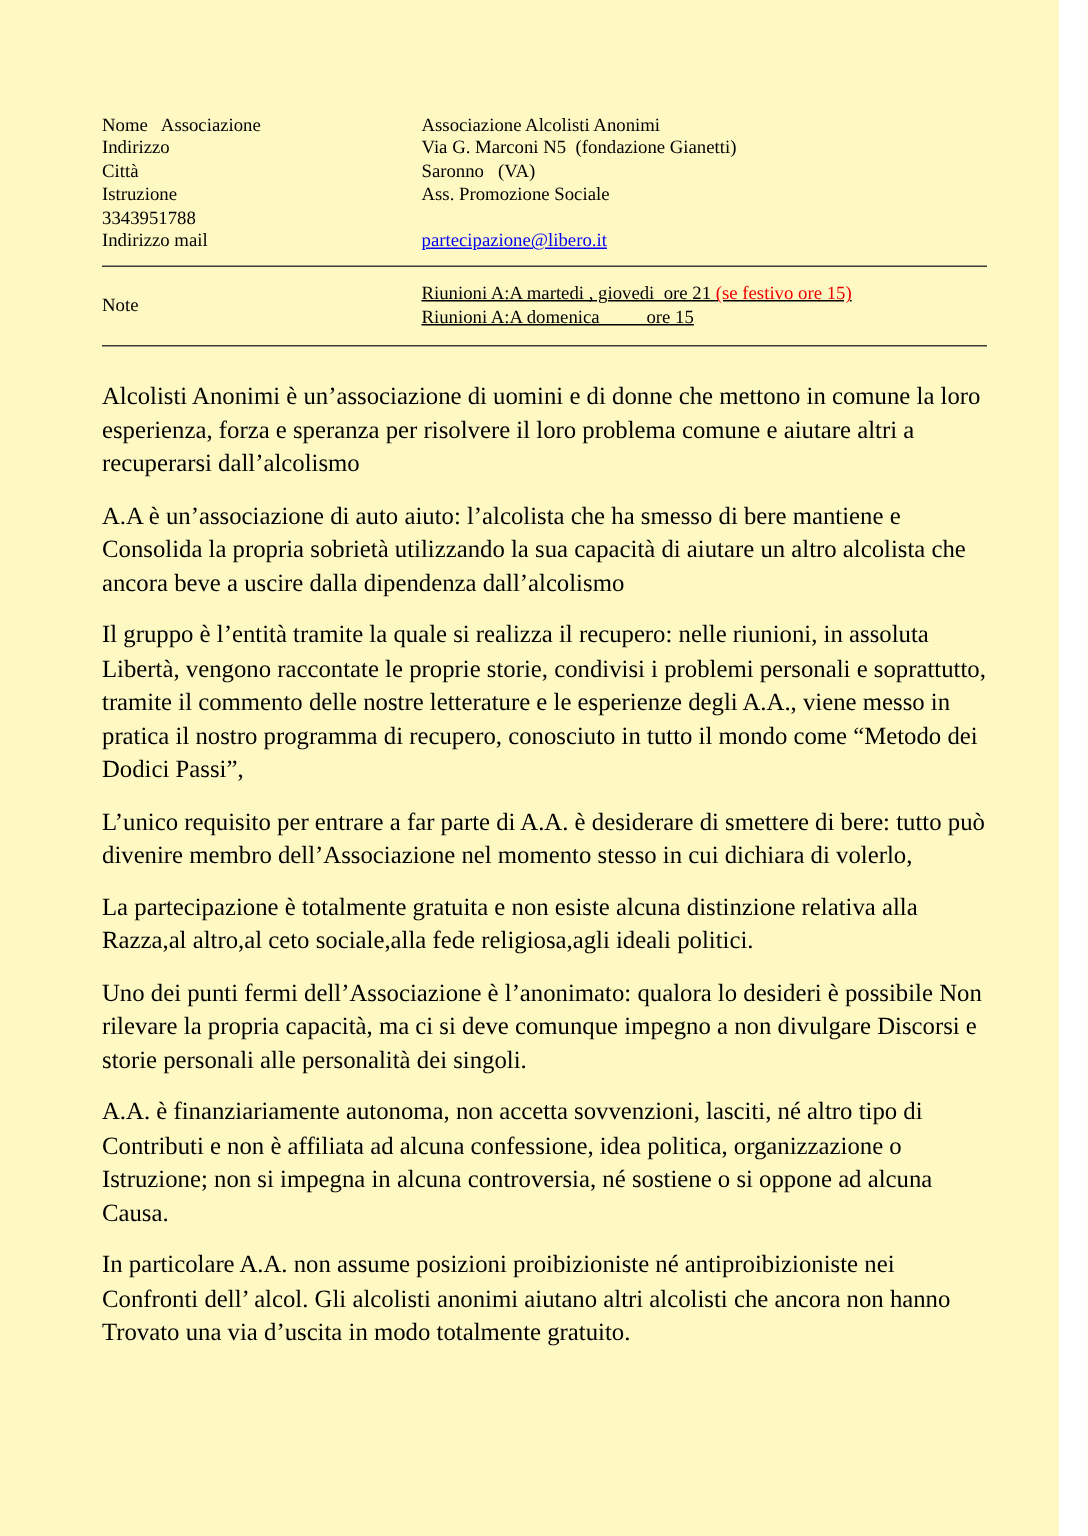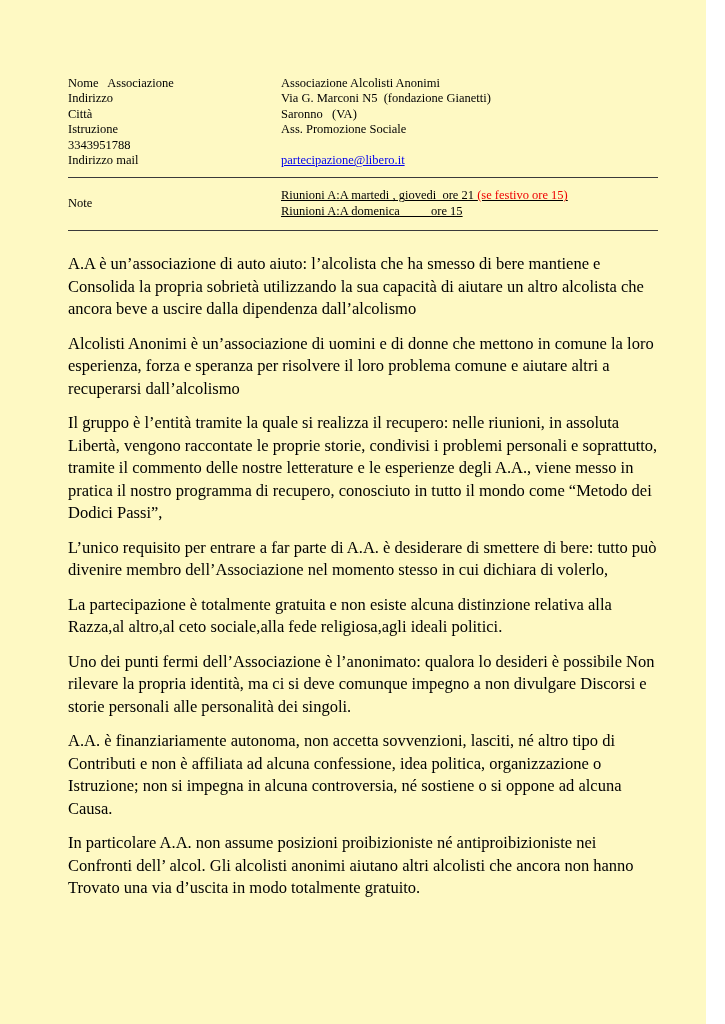--- a/index.html
+++ b/index.html
@@ -95,23 +95,23 @@
     <span class="hlabel">Note</span>
     <div class="note-value">
       <div><span>Riunioni A:A martedi , giovedi  ore 21 </span><span class="red">(se festivo ore 15)</span></div>
       <div>Riunioni A:A domenica          ore 15</div>
     </div>
   </div>
 
   <div class="rule rule-2"></div>
 
   <div class="body-text">
+    <p>Alcolisti Anonimi è un’associazione di uomini e di donne che mettono in comune la loro esperienza, forza e speranza per risolvere il loro problema comune e aiutare altri a recuperarsi dall’alcolismo</p>
     <p>A.A è un’associazione di auto aiuto: l’alcolista che ha smesso di bere mantiene e Consolida la propria sobrietà utilizzando la sua capacità di aiutare un altro alcolista che ancora beve a uscire dalla dipendenza dall’alcolismo</p>
-    <p>Alcolisti Anonimi è un’associazione di uomini e di donne che mettono in comune la loro esperienza, forza e speranza per risolvere il loro problema comune e aiutare altri a recuperarsi dall’alcolismo</p>
     <p>Il gruppo è l’entità tramite la quale si realizza il recupero: nelle riunioni, in assoluta Libertà, vengono raccontate le proprie storie, condivisi i problemi personali e soprattutto, tramite il commento delle nostre letterature e le esperienze degli A.A., viene messo in pratica il nostro programma di recupero, conosciuto in tutto il mondo come “Metodo dei Dodici Passi”,</p>
     <p>L’unico requisito per entrare a far parte di A.A. è desiderare di smettere di bere: tutto può divenire membro dell’Associazione nel momento stesso in cui dichiara di volerlo,</p>
     <p>La partecipazione è totalmente gratuita e non esiste alcuna distinzione relativa alla Razza,al altro,al ceto sociale,alla fede religiosa,agli ideali politici.</p>
-    <p>Uno dei punti fermi dell’Associazione è l’anonimato: qualora lo desideri è possibile Non rilevare la propria identità, ma ci si deve comunque  impegno a non divulgare Discorsi e storie personali alle personalità dei singoli.</p>
+    <p>Uno dei punti fermi dell’Associazione è l’anonimato: qualora lo desideri è possibile Non rilevare la propria capacità, ma ci si deve comunque  impegno a non divulgare Discorsi e storie personali alle personalità dei singoli.</p>
     <p>A.A. è finanziariamente autonoma, non accetta sovvenzioni, lasciti, né altro tipo di Contributi e non è affiliata ad alcuna confessione, idea politica, organizzazione o Istruzione; non si impegna in alcuna controversia, né sostiene o si oppone ad alcuna Causa.</p>
     <p>In particolare A.A. non assume posizioni proibizioniste né antiproibizioniste nei Confronti dell’ alcol. Gli alcolisti anonimi aiutano altri alcolisti che ancora non hanno Trovato una via d’uscita in modo totalmente gratuito.</p>
   </div>
 
 </div>
 
 </body></html>

